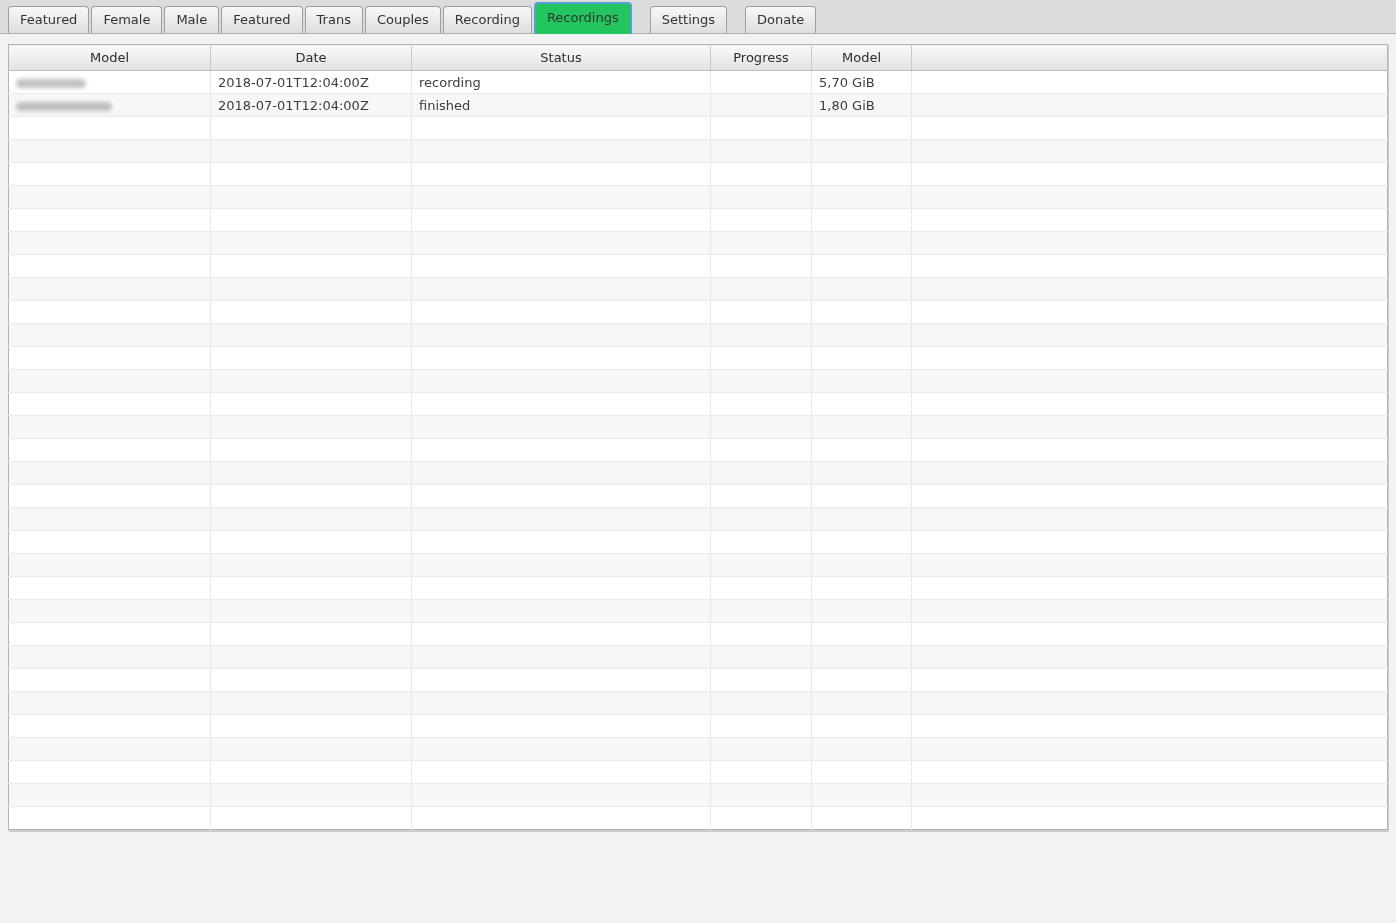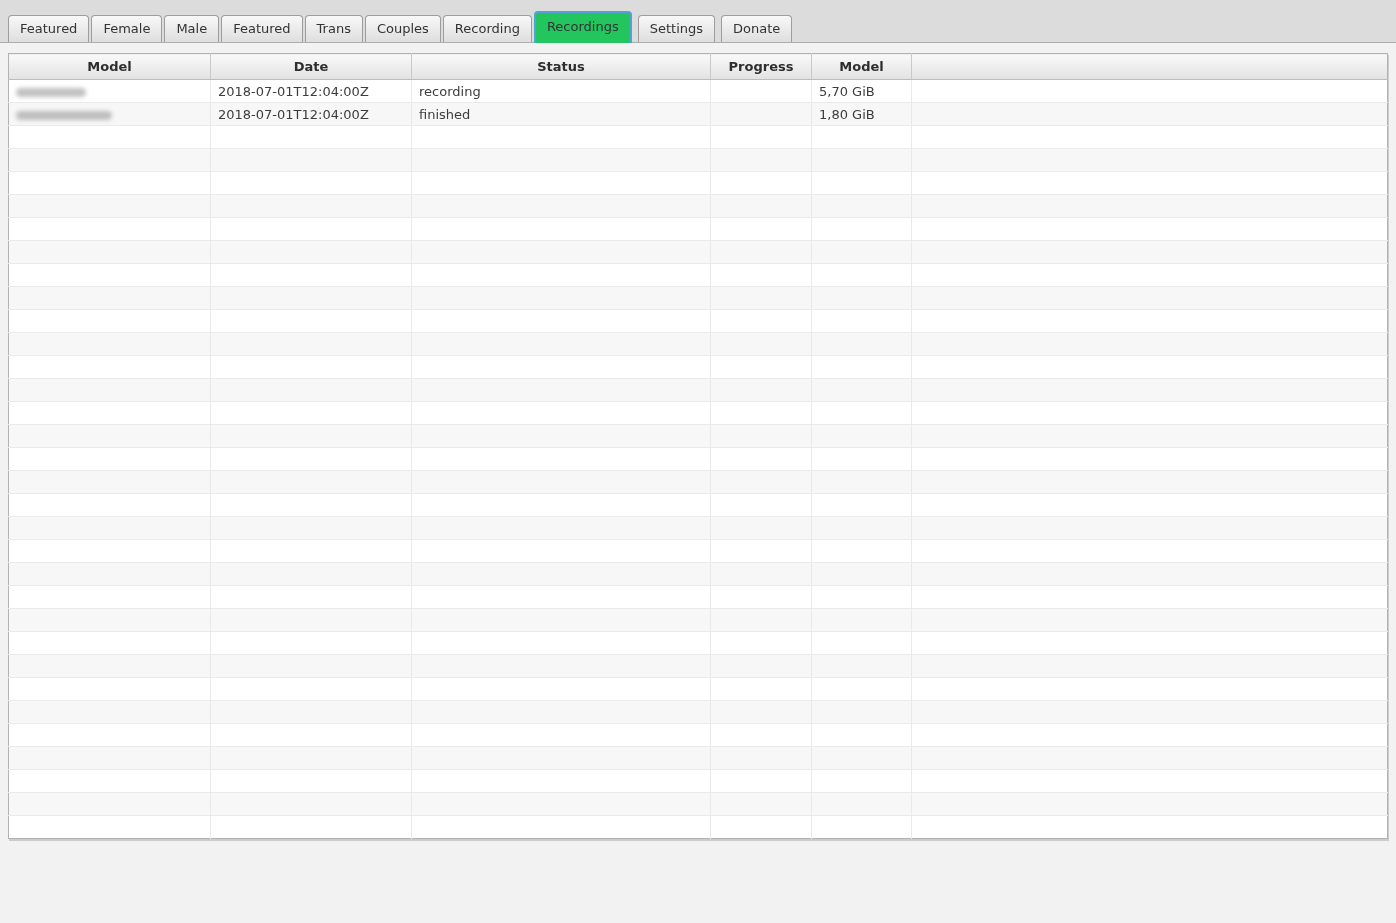--- a/index.html
+++ b/index.html
@@ -7,21 +7,21 @@
     width: 1396px; height: 923px;
     background: #f2f2f2;
     font-family: "DejaVu Sans", "Liberation Sans", sans-serif;
     font-size: 13px;
     color: #333;
     overflow: hidden;
   }
 
   
   .tabbar {
-    height: 43px;
+    height: 34px;
     background: #dcdcdc;
     border-bottom: 1px solid #aeaeae;
     display: flex;
     align-items: flex-end;
     padding-left: 8px;
     position: relative;
   }
   .tab {
     display: inline-block;
     margin-right: 2px;
@@ -38,40 +38,40 @@
   .tab.active {
     background: #22c55e;
     border: 2px solid #54a2d5;
     border-bottom: none;
     margin-bottom: -1px;
     margin-top: -3px;
     padding: 6px 11px 8px;
     position: relative;
     z-index: 2;
   }
-  .tab.gapped { margin-left: 4px; }
+  .tab.gapped { margin-left: 16px; }
 
   
   .table-wrap {
     margin: 10px 8px 0 8px;
   }
   table.grid {
     width: 1380px;
     border-collapse: collapse;
     table-layout: fixed;
     background: #ffffff;
     border: 1px solid #b2b2b2;
     box-shadow: 1px 2px 0 #cccccc;
   }
   th {
     height: 26px;
     background: linear-gradient(#f9f9f9, #e2e2e2);
     border-right: 1px solid #c9c9c9;
     border-bottom: 1px solid #bdbdbd;
-    font-weight: bold;
+    font-weight: normal;
     font-size: 13px;
     color: #2e2e2e;
     text-align: center;
     padding: 0 6px;
     white-space: nowrap;
     overflow: hidden;
   }
   th:last-child { border-right: none; }
   td {
     height: 23px;

